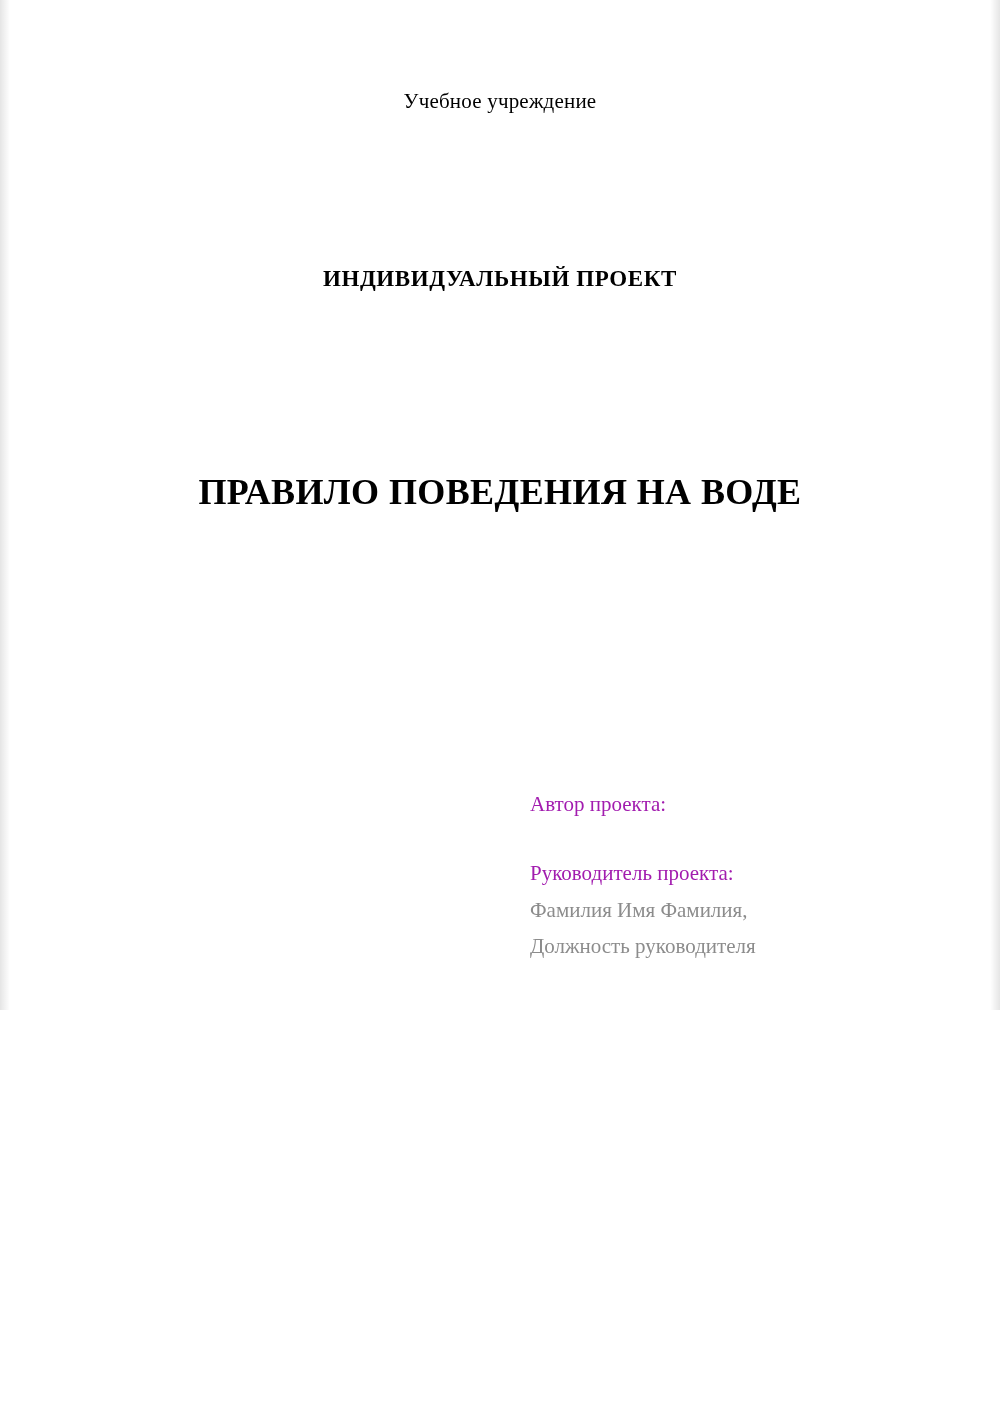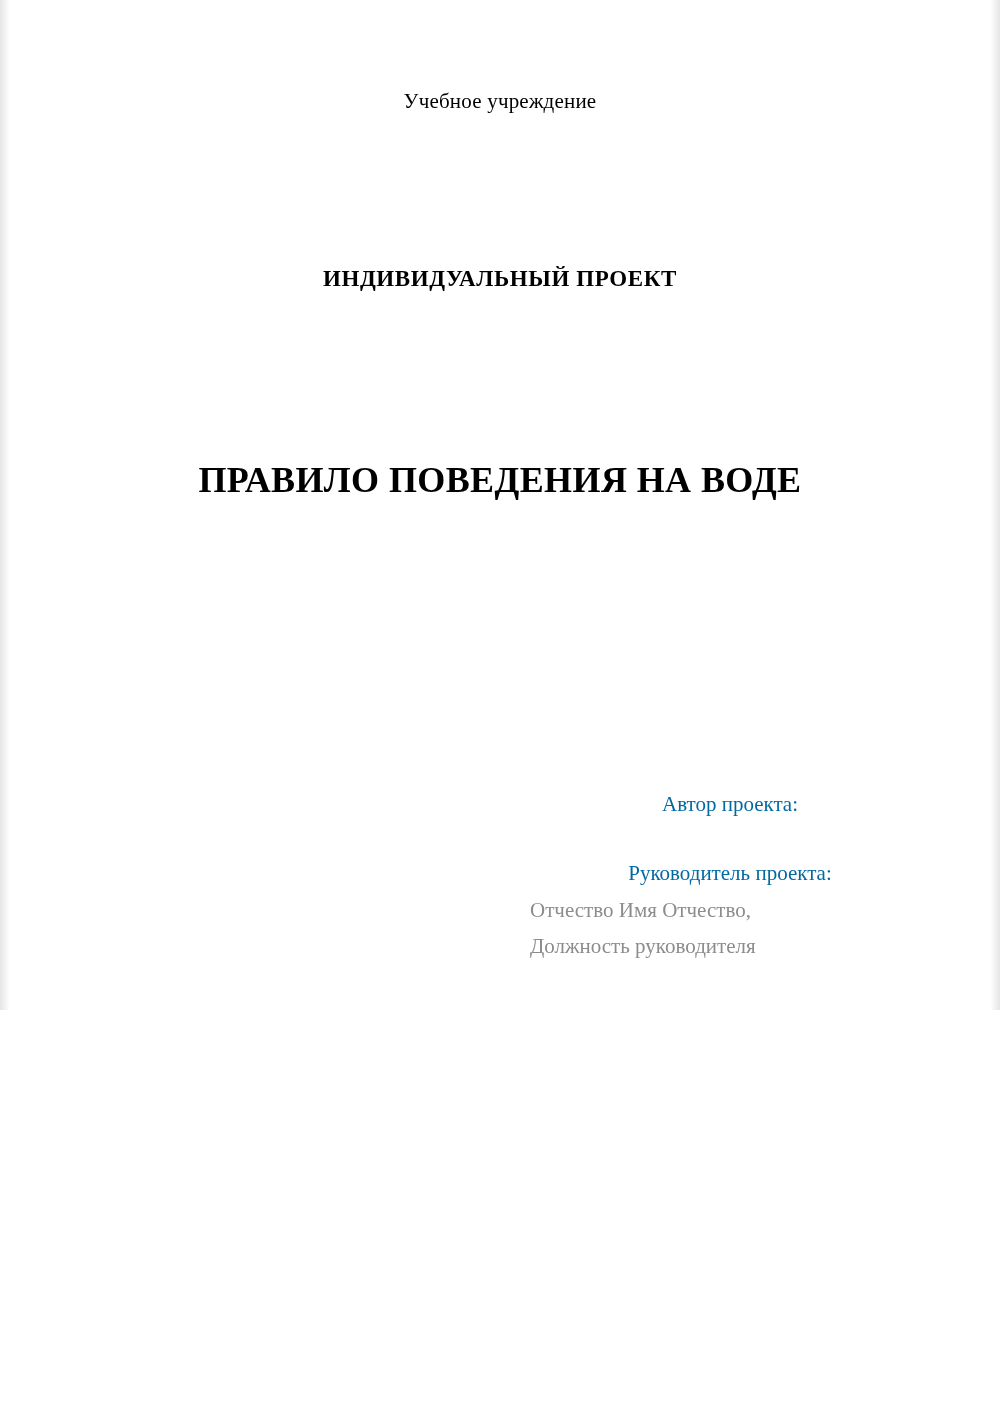--- a/index.html
+++ b/index.html
@@ -62,34 +62,32 @@
   .title {
     position: absolute;
     top: 446px;
     left: 90px;
     right: 90px;
     text-align: center;
     font-size: 36px;
     font-weight: bold;
     line-height: 1.25;
     letter-spacing: 0.4px;
-    margin-top: 12px;
   }
 
   .credits {
     position: absolute;
     top: 786px;
     left: 530px;
     width: 400px;
     font-size: 21px;
     line-height: 1.75;
   }
   .credits .label {
-    color: #0369a1;
-    text-align: center;
+    color: #a21caf;
   }
   .credits .value {
     color: #8c8c8c;
   }
   .credits .block {
     margin-bottom: 32px;
   }
   .credits .block:last-child {
     margin-bottom: 12px;
   }
@@ -120,19 +118,19 @@
   <div class="project-kind">ИНДИВИДУАЛЬНЫЙ ПРОЕКТ</div>
 
   <h1 class="title">ПРАВИЛО ПОВЕДЕНИЯ НА ВОДЕ</h1>
 
   <div class="credits">
     <div class="block">
       <div class="label">Автор проекта:</div>
     </div>
     <div class="block">
       <div class="label">Руководитель проекта:</div>
-      <div class="value">Отчество Имя Отчество,</div>
+      <div class="value">Фамилия Имя Фамилия,</div>
       <div class="value">Должность руководителя</div>
     </div>
   </div>
 
 
 </div>
 
 </body></html>

